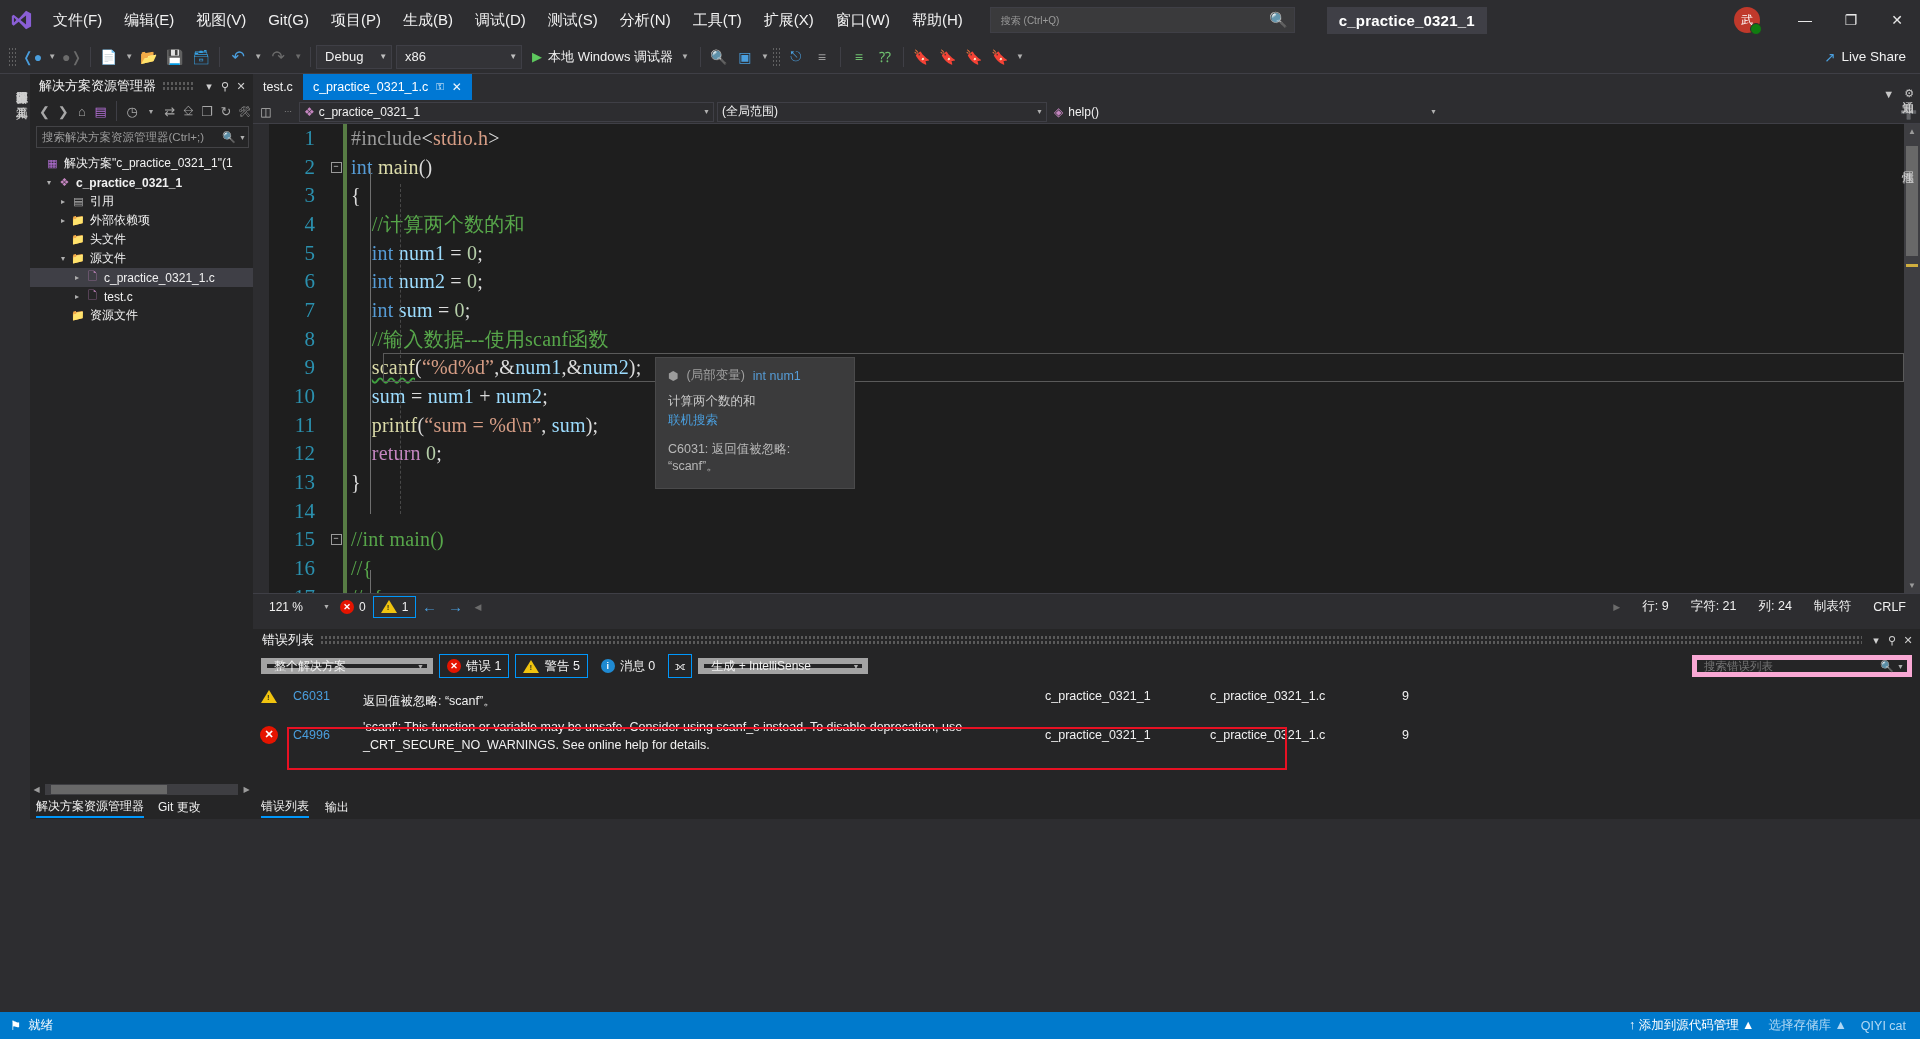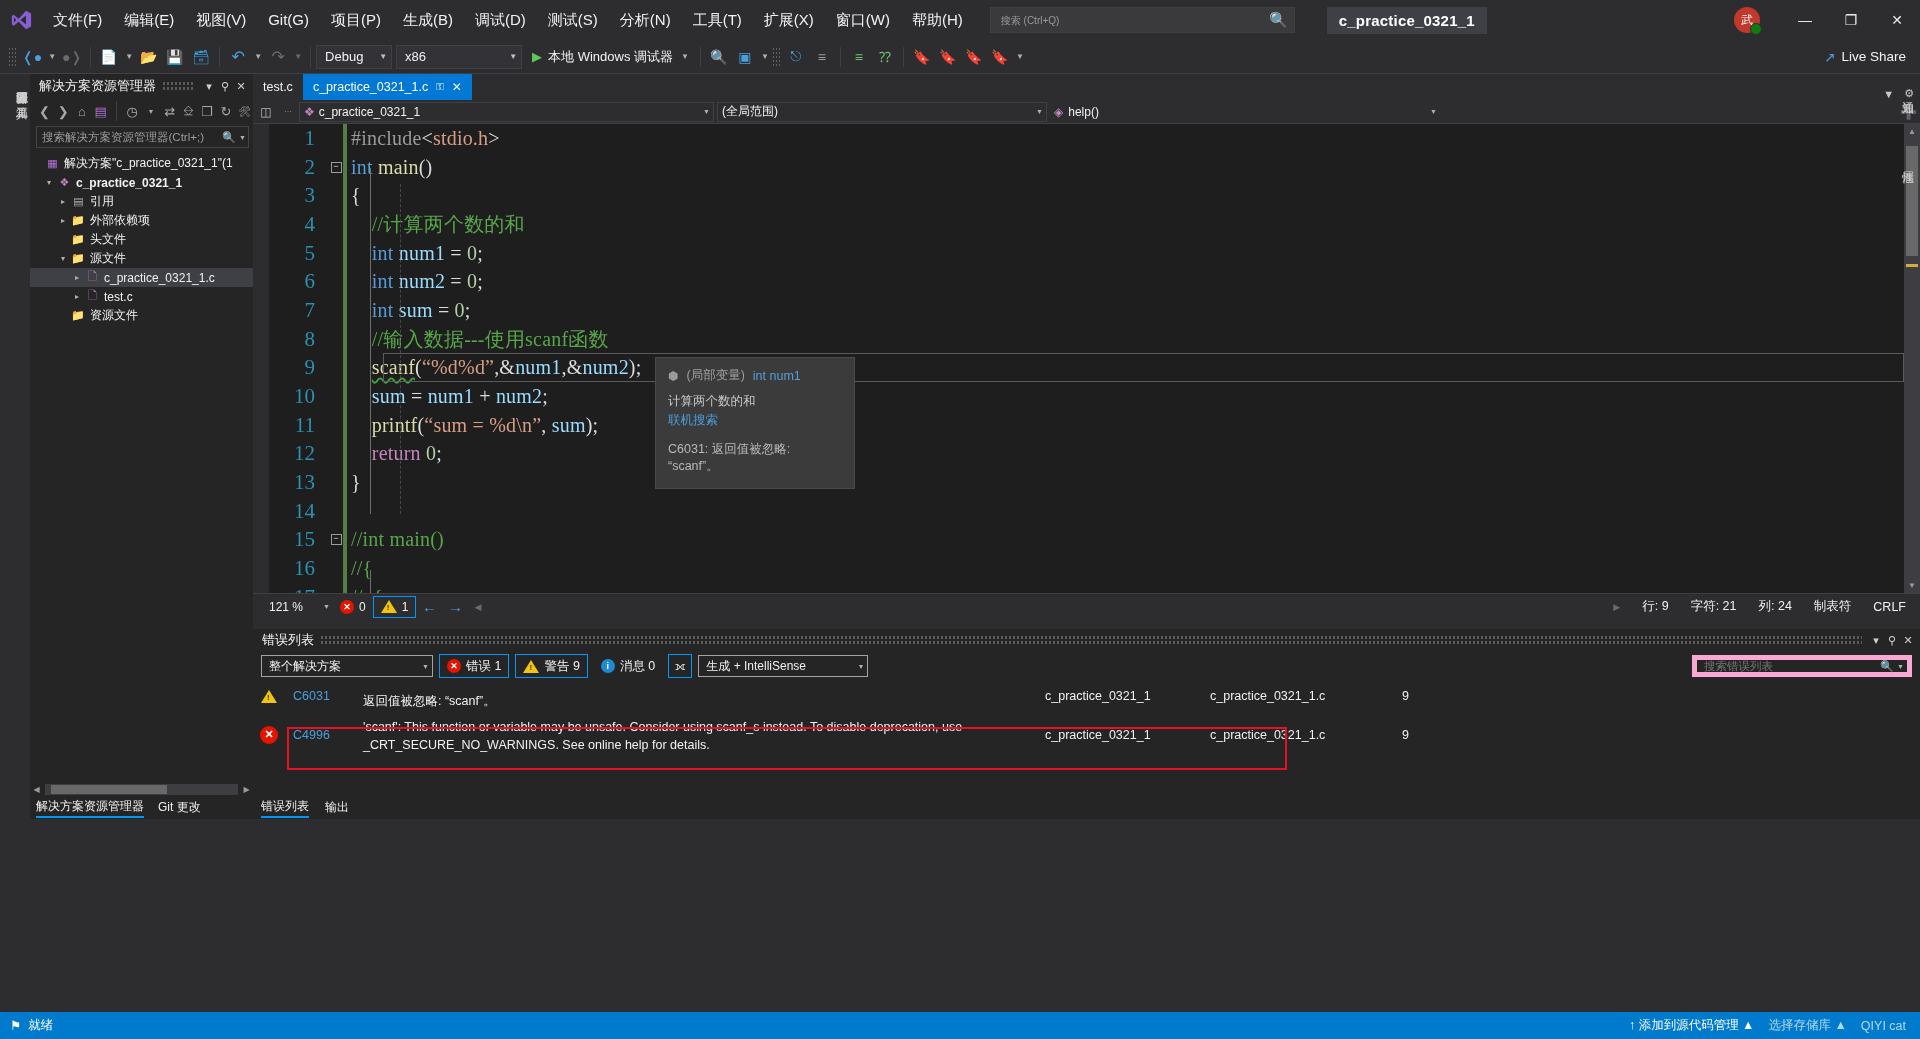--- a/index.html
+++ b/index.html
@@ -192,21 +192,21 @@
   .warn-ico::after { content:"!"; position:absolute; left:-2px; top:3px; font-size:8px; color:#3b3b1a;
                      font-weight:bold; }
   .arrow-btn { width:26px; text-align:center; color:#4a9edd; font-size:15px; }
   .ed-right { margin-left:auto; display:flex; align-items:center; gap:22px; padding-right:14px;
               font-size:12.5px; color:#f1f1f1; }
 
   
   .errpanel { position:absolute; left:253px; top:629px; width:1667px; height:190px; background:#252526; }
   .ep-head { height:22px; display:flex; align-items:center; padding:0 4px 0 9px; }
   .ep-bar { height:30px; display:flex; align-items:center; padding-left:8px; gap:6px; }
-  .ep-combo { height:22px; background:#252526; border:1px solid #a3a3a3; display:flex; align-items:center;
+  .ep-combo { height:16px; background:#252526; border:6px solid #a3a3a3; display:flex; align-items:center;
               padding:0 3px 0 7px; font-size:12px; color:#f1f1f1; }
   .ep-combo .cval { white-space:nowrap; }
   .ep-combo .carr { margin-left:auto; padding-left:14px; color:#b0b0b0; font-size:7px; }
   .ep-toggle { display:flex; align-items:center; gap:5px; height:24px; padding:0 7px; font-size:12.5px;
                color:#f1f1f1; }
   .ep-toggle.on { border:1px solid #0097fb; }
   .info-ico { width:14px; height:14px; border-radius:50%; background:#1f8ad2; color:#fff; font-size:9px;
               display:flex; align-items:center; justify-content:center; font-weight:bold; }
   .filter-ico { width:24px; height:24px; display:flex; align-items:center; justify-content:center;
                 border:1px solid #0097fb; color:#e8e8e8; font-size:12px; }
@@ -650,21 +650,21 @@
       <div class="ep-combo" style="width:172px;">
         <span class="cval">整个解决方案</span>
         <span class="carr">▼</span>
       </div>
       <div class="ep-toggle on">
         <span class="err-ico">✕</span>
         <span>错误 1</span>
       </div>
       <div class="ep-toggle on">
         <span class="warn-ico"></span>
-        <span>警告 9</span>
+        <span>警告 5</span>
       </div>
       <div class="ep-toggle">
         <span class="info-ico">i</span>
         <span>消息 0</span>
       </div>
       <div class="filter-ico">⟗</div>
       <div class="ep-combo" style="width:170px;">
         <span class="cval">生成 + IntelliSense</span>
         <span class="carr">▼</span>
       </div>

